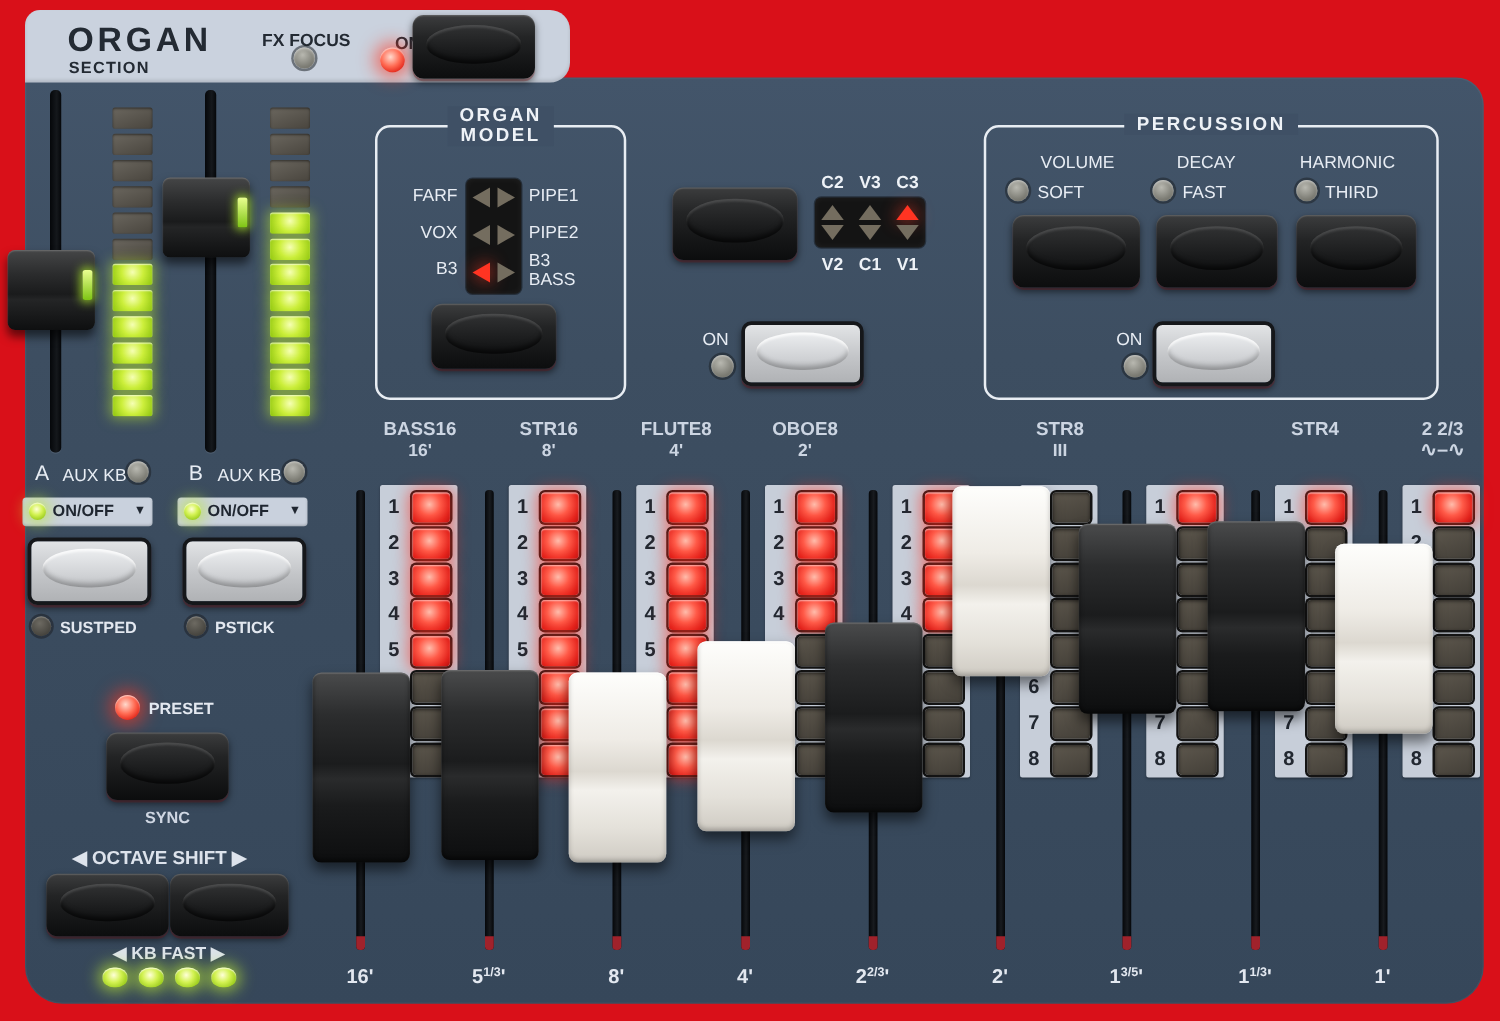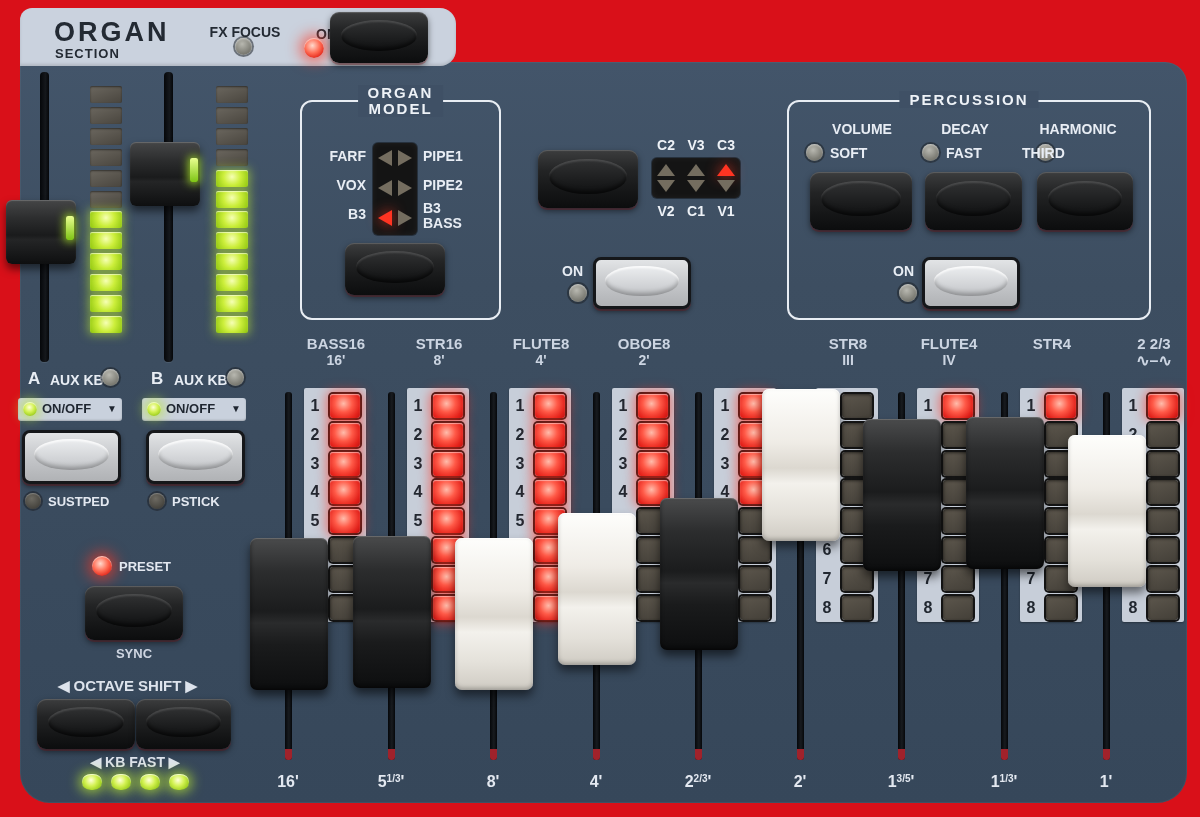--- a/index.html
+++ b/index.html
@@ -30,21 +30,21 @@
   .btn-gray{position:absolute;background:linear-gradient(180deg,#e2e4e6 0%,#c3c5c8 55%,#b0b2b5 100%);
      border:3px solid #15171a;border-radius:8px;box-shadow:0 3px 5px rgba(0,0,0,.45),0 2px 0 rgba(190,25,25,.3);cursor:pointer;}
   .btn-gray .oval{position:absolute;left:10%;right:10%;top:12%;bottom:22%;border-radius:48%;
      background:linear-gradient(180deg,#eceef0,#cfd1d4 70%,#bdbfc2);
      box-shadow:inset 0 2px 2px rgba(255,255,255,.8),inset 0 -3px 4px rgba(0,0,0,.25);}
   
   .box{position:absolute;top:100px;height:216px;border:2px solid #e8edf3;border-radius:12px;}
   .boxtitle{position:absolute;left:50%;transform:translateX(-50%);top:-11px;background:#3f5065;padding:0 10px;
      font-size:15px;font-weight:bold;letter-spacing:2px;color:#eef2f7;white-space:nowrap;}
   .boxtitle.two{top:-17px;text-align:center;line-height:16px;}
-  .plabel{position:absolute;font-weight:bold;color:#e8edf4;}
+  .plabel{position:absolute;font-weight:normal;color:#e8edf4;}
   
   .om-block{position:absolute;left:373px;top:143px;width:44px;height:92px;background:#141414;border-radius:5px;box-shadow:inset 0 0 6px rgba(255,255,255,.06),0 0 0 1px rgba(0,0,0,.4);}
   .om-tri{position:absolute;width:0;height:0;border-top:8px solid transparent;border-bottom:8px solid transparent;}
   .om-tri.left{left:5px;border-right:14px solid #746d5f;}
   .om-tri.right{right:5px;border-left:14px solid #746d5f;}
   .om-tri.left.lit{border-right-color:#ff3422;filter:drop-shadow(0 0 7px rgba(255,60,40,.9));}
   
   .vib-block{position:absolute;left:652px;top:158px;width:88px;height:40px;background:#141414;border-radius:5px;box-shadow:inset 0 0 6px rgba(255,255,255,.06),0 0 0 1px rgba(0,0,0,.4);}
   .vib-tri{position:absolute;width:0;height:0;border-left:9px solid transparent;border-right:9px solid transparent;}
   .vib-tri.up{top:6px;border-bottom:12px solid #746d5f;}
@@ -196,21 +196,21 @@
     <div class="boxtitle">PERCUSSION</div>
   </div>
   <div class="plabel" style="left:812px;top:121px;width:100px;text-align:center;font-size:14px;">VOLUME</div>
   <div class="plabel" style="left:915px;top:121px;width:100px;text-align:center;font-size:14px;">DECAY</div>
   <div class="plabel" style="left:1028px;top:121px;width:100px;text-align:center;font-size:14px;">HARMONIC</div>
   <div class="led gray" style="left:806px;top:144px;width:17px;height:17px;"></div>
   <div class="plabel" style="left:830px;top:145px;font-size:14px;">SOFT</div>
   <div class="led gray" style="left:922px;top:144px;width:17px;height:17px;"></div>
   <div class="plabel" style="left:946px;top:145px;font-size:14px;">FAST</div>
   <div class="led gray" style="left:1037px;top:144px;width:17px;height:17px;"></div>
-  <div class="plabel" style="left:1022px;top:145px;font-size:14px;">THIRD</div>
+  <div class="plabel" style="left:1060px;top:145px;font-size:14px;">THIRD</div>
   <div class="btn-black" style="left:810px;top:172px;width:102px;height:58px;">
       <div class="oval"></div>
     </div>
   <div class="btn-black" style="left:925px;top:172px;width:97px;height:58px;">
       <div class="oval"></div>
     </div>
   <div class="btn-black" style="left:1037px;top:172px;width:96px;height:58px;">
       <div class="oval"></div>
     </div>
   <div class="plabel" style="left:893px;top:263px;font-size:14px;">ON</div>
@@ -419,24 +419,20 @@
         <div class="db-led" style="top: 150px;"></div>
         <div class="db-num" style="top: 178.8px;">7</div>
         <div class="db-led" style="top: 178.8px;"></div>
         <div class="db-num" style="top: 207.6px;">8</div>
         <div class="db-led" style="top: 207.6px;"></div>
       </div>
     <div class="db-handle white" style="top:54px;"></div>
     <div class="db-foot"><span>2</span><sup></sup><span>'</span></div>
   </div>
   <div class="channel" style="left:897px">
-    <div class="db-name">
-        <div>FLUTE4</div>
-        <div class="sub">IV</div>
-      </div>
     <div class="db-slot"></div>
     <div class="db-strip">
         <div class="db-num" style="top: 6px;">1</div>
         <div class="db-led lit" style="top: 6px;"></div>
         <div class="db-num" style="top: 34.8px;">2</div>
         <div class="db-led" style="top: 34.8px;"></div>
         <div class="db-num" style="top: 63.6px;">3</div>
         <div class="db-led" style="top: 63.6px;"></div>
         <div class="db-num" style="top: 92.4px;">4</div>
         <div class="db-led" style="top: 92.4px;"></div>

